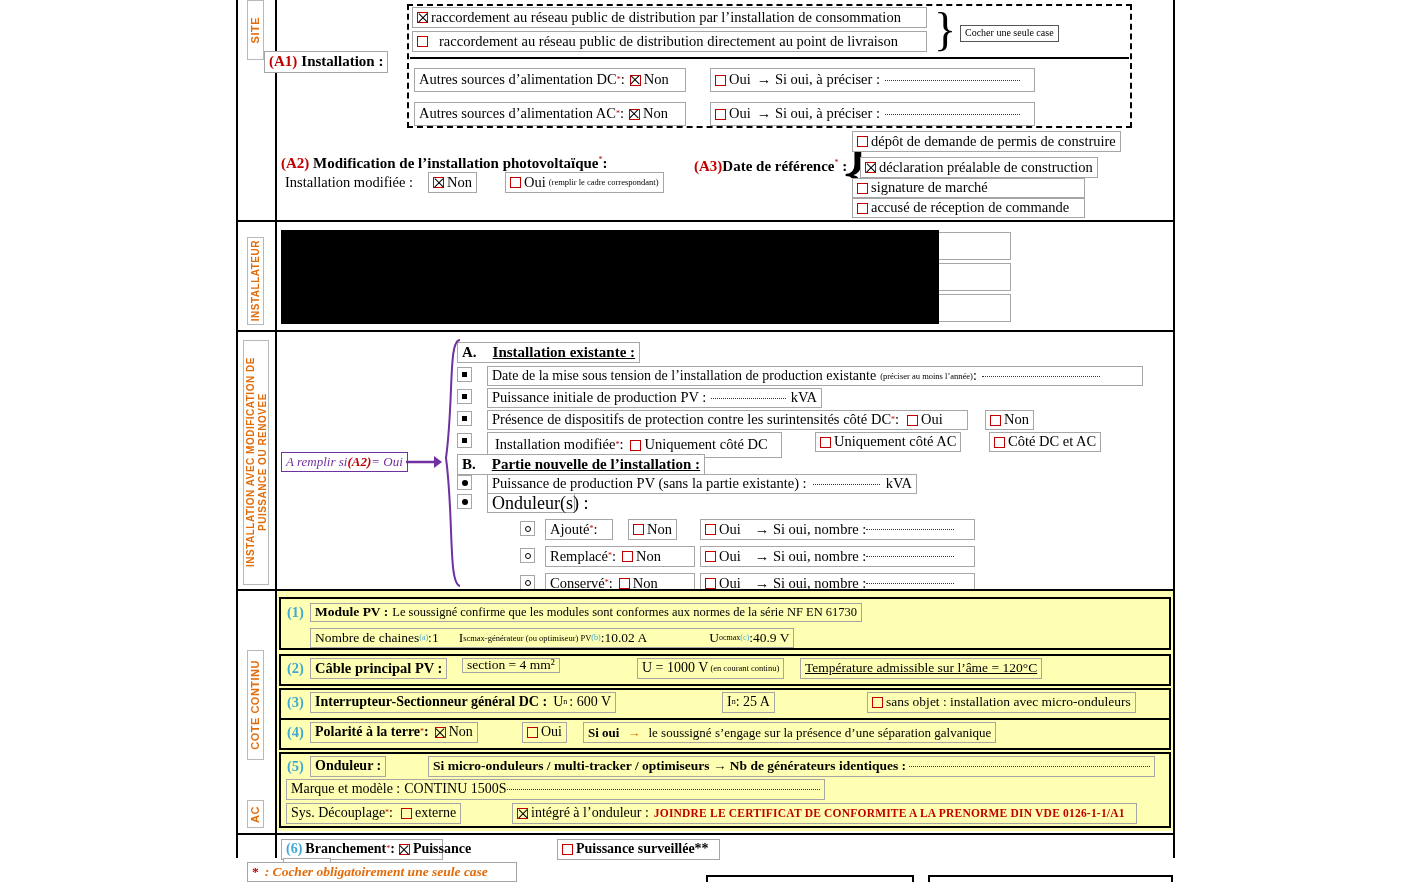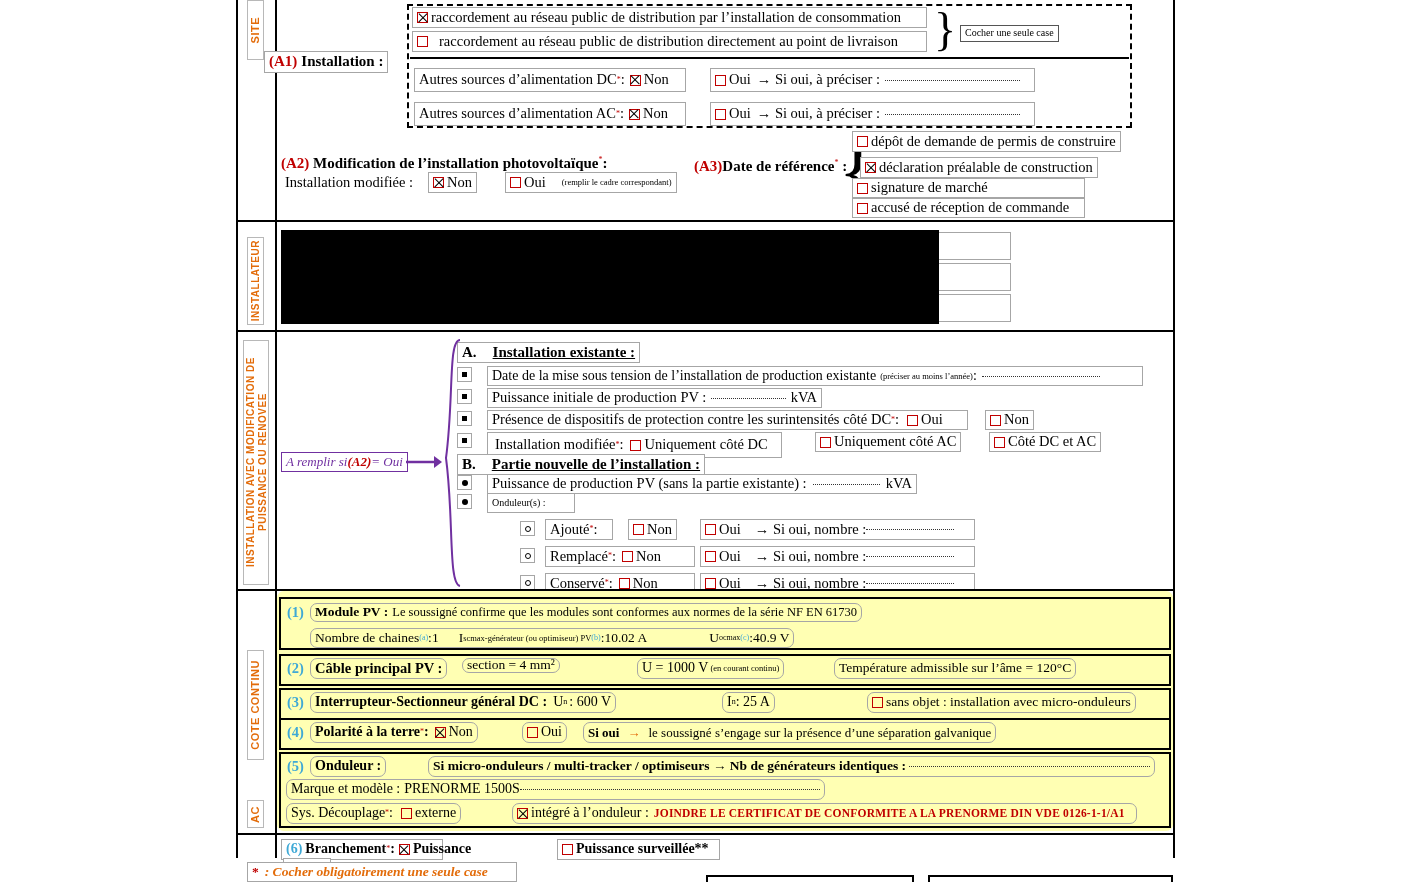--- a/index.html
+++ b/index.html
@@ -90,21 +90,21 @@
     writing-mode: vertical-rl;
     transform: rotate(180deg);
     text-align: center;
     line-height: 1.15;
   }
 
   .abs { position: absolute; }
   .framethick { position: absolute; border: 2px solid #000; }
   .dashframe { position: absolute; border: 2.5px dashed #000; }
 
-  .yellow { background: #ffffb3; border-radius: 7px; }
+  .yellow { background: #ffffb3; }
 </style>
 </head>
 <body>
 
 <div id="page">
 
   <div class="abs" style="left:236px;top:0;width:2px;height:858px;background:#000;"></div>
   <div class="abs" style="left:1173px;top:0;width:2px;height:858px;background:#000;"></div>
   <div class="abs" style="left:275px;top:0;width:2px;height:858px;background:#000;"></div>
 
@@ -174,21 +174,21 @@
   <div class="cell" style="position:absolute;left:281px;top:173px;height:20px;font-size:14.5px;border:none;">
     <span>Installation modifiée :</span>
   </div>
   <div class="cell" style="position:absolute;left:428px;top:172px;height:21px;font-size:14.5px;">
     <span class="cb checked"></span>
     <span>Non</span>
   </div>
   <div class="cell" style="position:absolute;left:505px;top:172px;height:21px;font-size:14.5px;">
     <span class="cb"></span>
     <span>Oui</span>
-    <span class="xsm" style="margin-left:16px">(remplir le cadre correspondant)</span>
+    <span class="xsm" style="margin-left:3px">(remplir le cadre correspondant)</span>
   </div>
 
   <div class="abs" style="left:694px;top:158px;">
     <div style="font-size:15px;white-space:nowrap;">
       <span class="redb">(A3)</span><span class="bold">Date de référence</span><span class="red sup">*</span><span class="bold"> :</span>
     </div>
   </div>
   <div class="abs" style="left:838px;top:127px;width:16px;height:92px;font-size:84px;line-height:88px;font-family:'Liberation Serif',serif;">{</div>
 
   <div class="cell" style="position:absolute;left:852px;top:131px;height:21px;font-size:14.5px;">
@@ -313,21 +313,21 @@
     </div>
   <div class="cell" style="position:absolute;left:487px;top:474px;width:430px;height:20px;font-size:14.5px;">
     <span>Puissance de production PV (sans la partie existante) :</span>
     <span class="dotline" style="width:72px;margin:0 6px"></span>
     <span>kVA</span>
   </div>
 
   <div class="bulsq round" style="position:absolute;left:457px;top:494px;">
       <i></i>
     </div>
-  <div class="cell" style="position:absolute;left:487px;top:493px;width:88px;height:20px;font-size:10px;align-items:center;">
+  <div class="cell" style="position:absolute;left:487px;top:493px;width:88px;height:20px;font-size:18px;align-items:center;">
     <span>Onduleur(s) :</span>
   </div>
 
   <div class="bulsq hollow" style="position:absolute;left:520px;top:521px;">
       <i></i>
     </div>
   <div class="cell" style="position:absolute;left:545px;top:519px;width:68px;height:21px;font-size:14.5px;">
     <span>Ajouté</span>
       <span class="red sup">*</span>
       <span> :</span>
@@ -417,21 +417,21 @@
   <div class="cell yellow" style="position:absolute;left:310px;top:658px;height:21px;font-size:14.5px;">
     <span class="bold">Câble principal PV :</span>
   </div>
   <div class="cell yellow" style="position:absolute;left:462px;top:658px;height:15px;font-size:13.5px;">
     <span>section = 4 mm²</span>
   </div>
   <div class="cell yellow" style="position:absolute;left:637px;top:658px;height:21px;font-size:14px;">
     <span>U = 1000  V</span>
     <span class="xsm" style="margin-left:2px">(en courant continu)</span>
   </div>
-  <div class="cell yellow" style="position:absolute;left:834px;top:658px;height:21px;font-size:13.5px;">
+  <div class="cell yellow" style="position:absolute;left:800px;top:658px;height:21px;font-size:13.5px;text-decoration:underline;">
     <span>Température admissible sur l’âme = 120°C</span>
   </div>
 
   <div class="framethick" style="left:279px;top:688px;width:892px;height:32px;"></div>
   <div class="abs" style="left:287px;top:694px;font-size:14.5px;font-weight:bold;">
     <span class="blue">(3)</span>
   </div>
   <div class="cell yellow" style="position:absolute;left:310px;top:692px;height:21px;font-size:14px;">
     <span class="bold">Interrupteur-Sectionneur général DC :</span>
     <span style="margin-left:6px">U</span>
@@ -475,21 +475,21 @@
   </div>
   <div class="cell yellow" style="position:absolute;left:310px;top:756px;height:21px;font-size:14px;">
     <span class="bold">Onduleur :</span>
   </div>
   <div class="cell yellow" style="position:absolute;left:428px;top:756px;width:727px;height:21px;font-size:13.5px;">
     <span class="bold">Si micro-onduleurs / multi-tracker / optimiseurs → Nb de générateurs identiques :</span>
     <span class="dotline" style="flex:1;margin-left:3px"></span>
   </div>
   <div class="cell yellow" style="position:absolute;left:286px;top:779px;width:539px;height:21px;font-size:14px;">
     <span>Marque et modèle :</span>
-    <span style="margin-left:4px">PRENORME 1500S</span>
+    <span style="margin-left:4px">CONTINU 1500S</span>
     <span class="dotline" style="flex:1;"></span>
   </div>
   <div class="cell yellow" style="position:absolute;left:286px;top:803px;height:21px;font-size:14px;">
     <span>Sys. Découplage</span>
       <span class="red sup">*</span>
       <span> :</span>
     <span class="cb" style="margin-left:8px"></span>
     <span>externe</span>
   </div>
   <div class="cell yellow" style="position:absolute;left:512px;top:803px;width:625px;height:21px;font-size:14px;">

